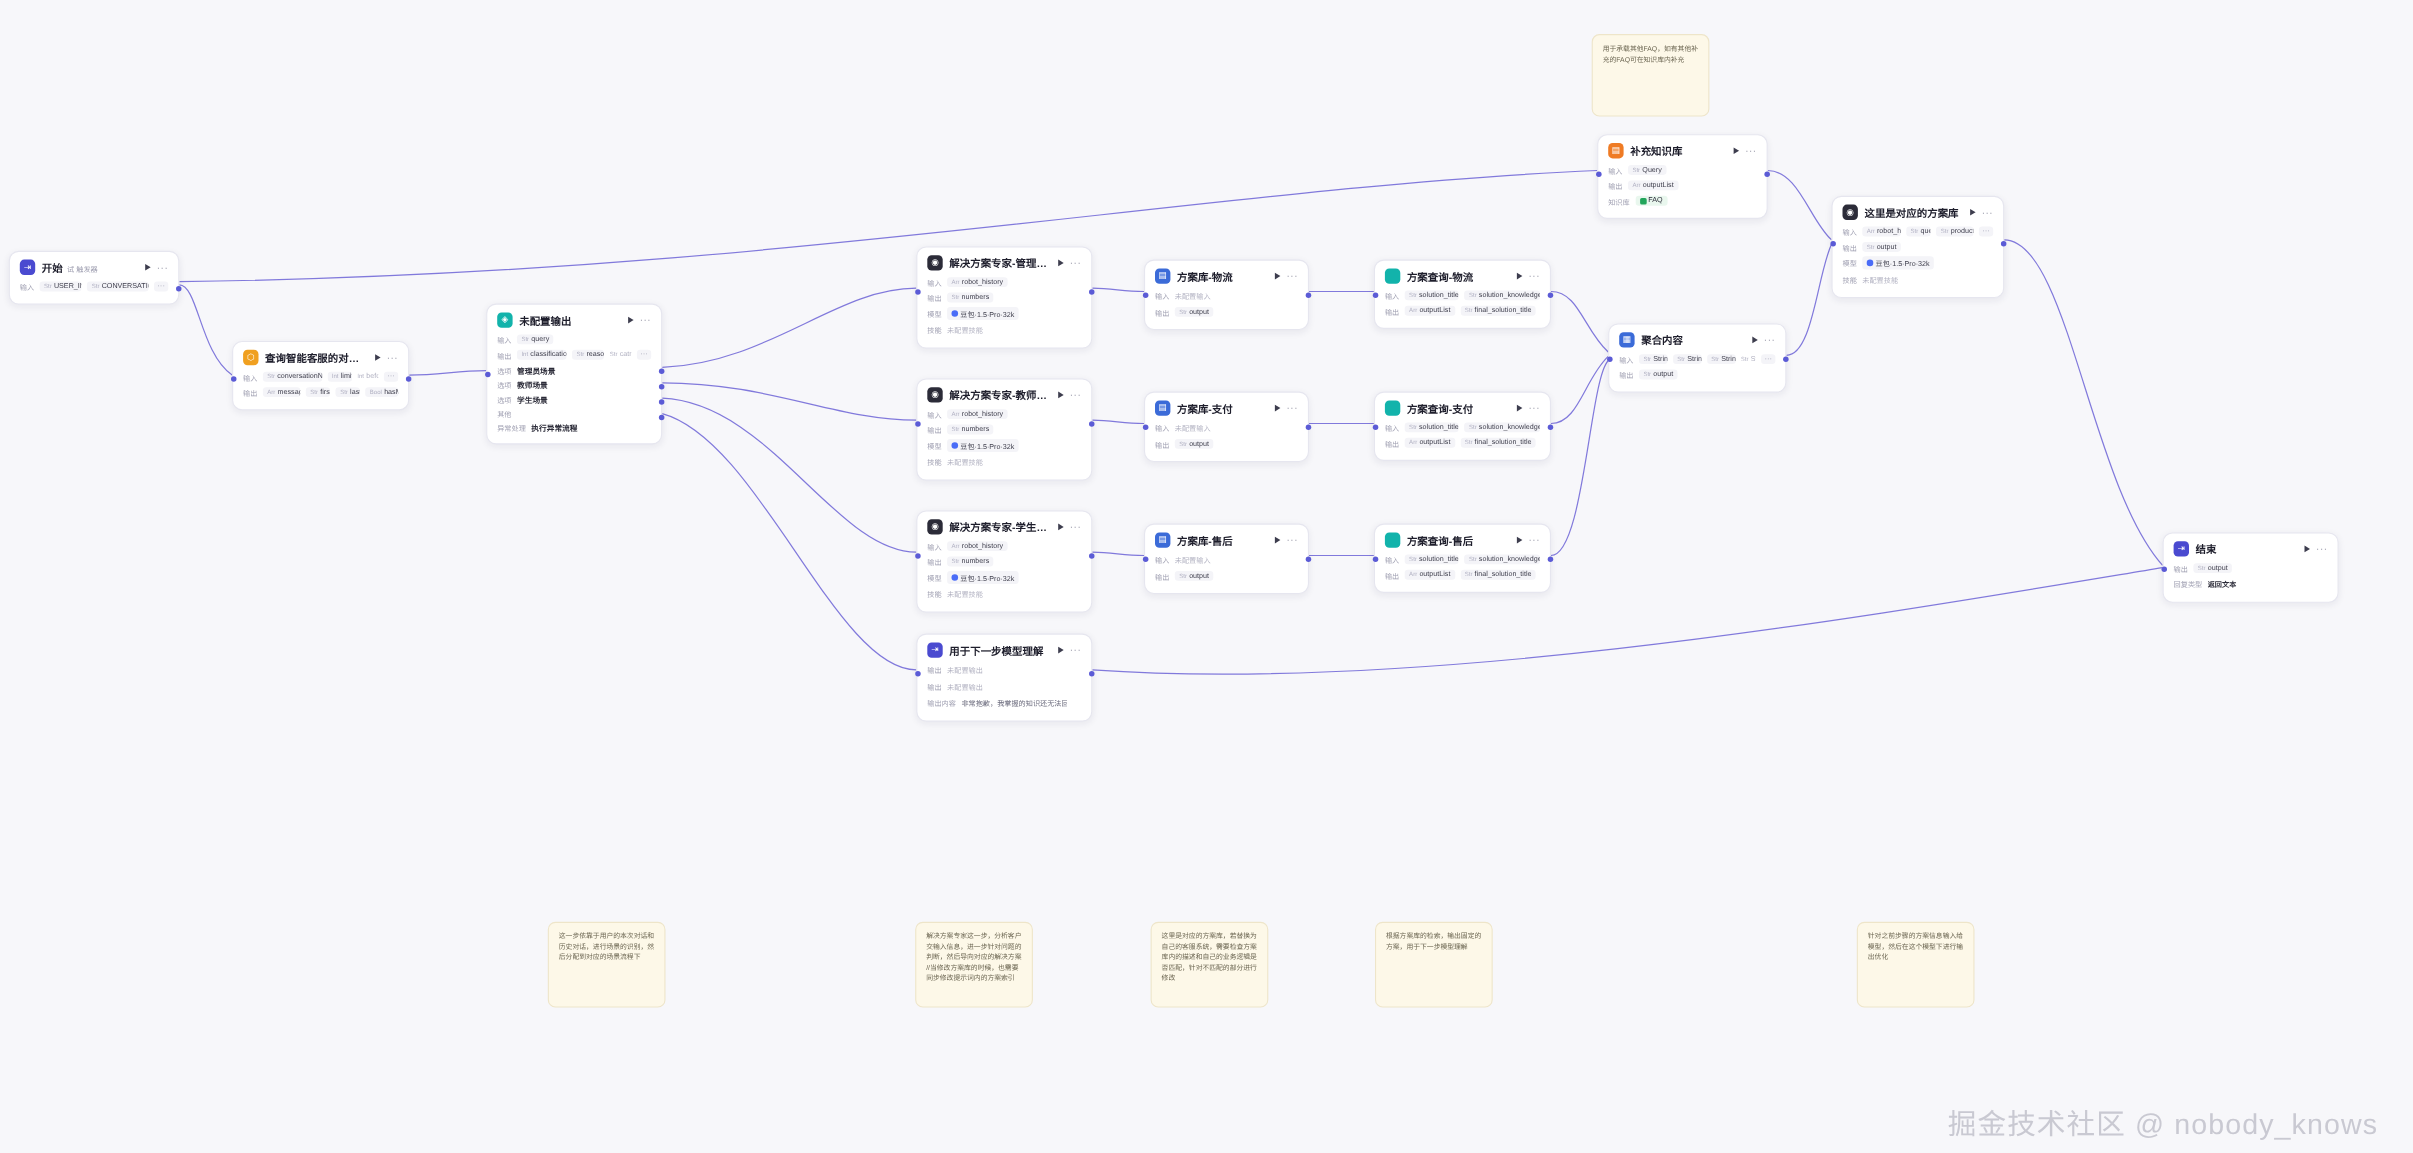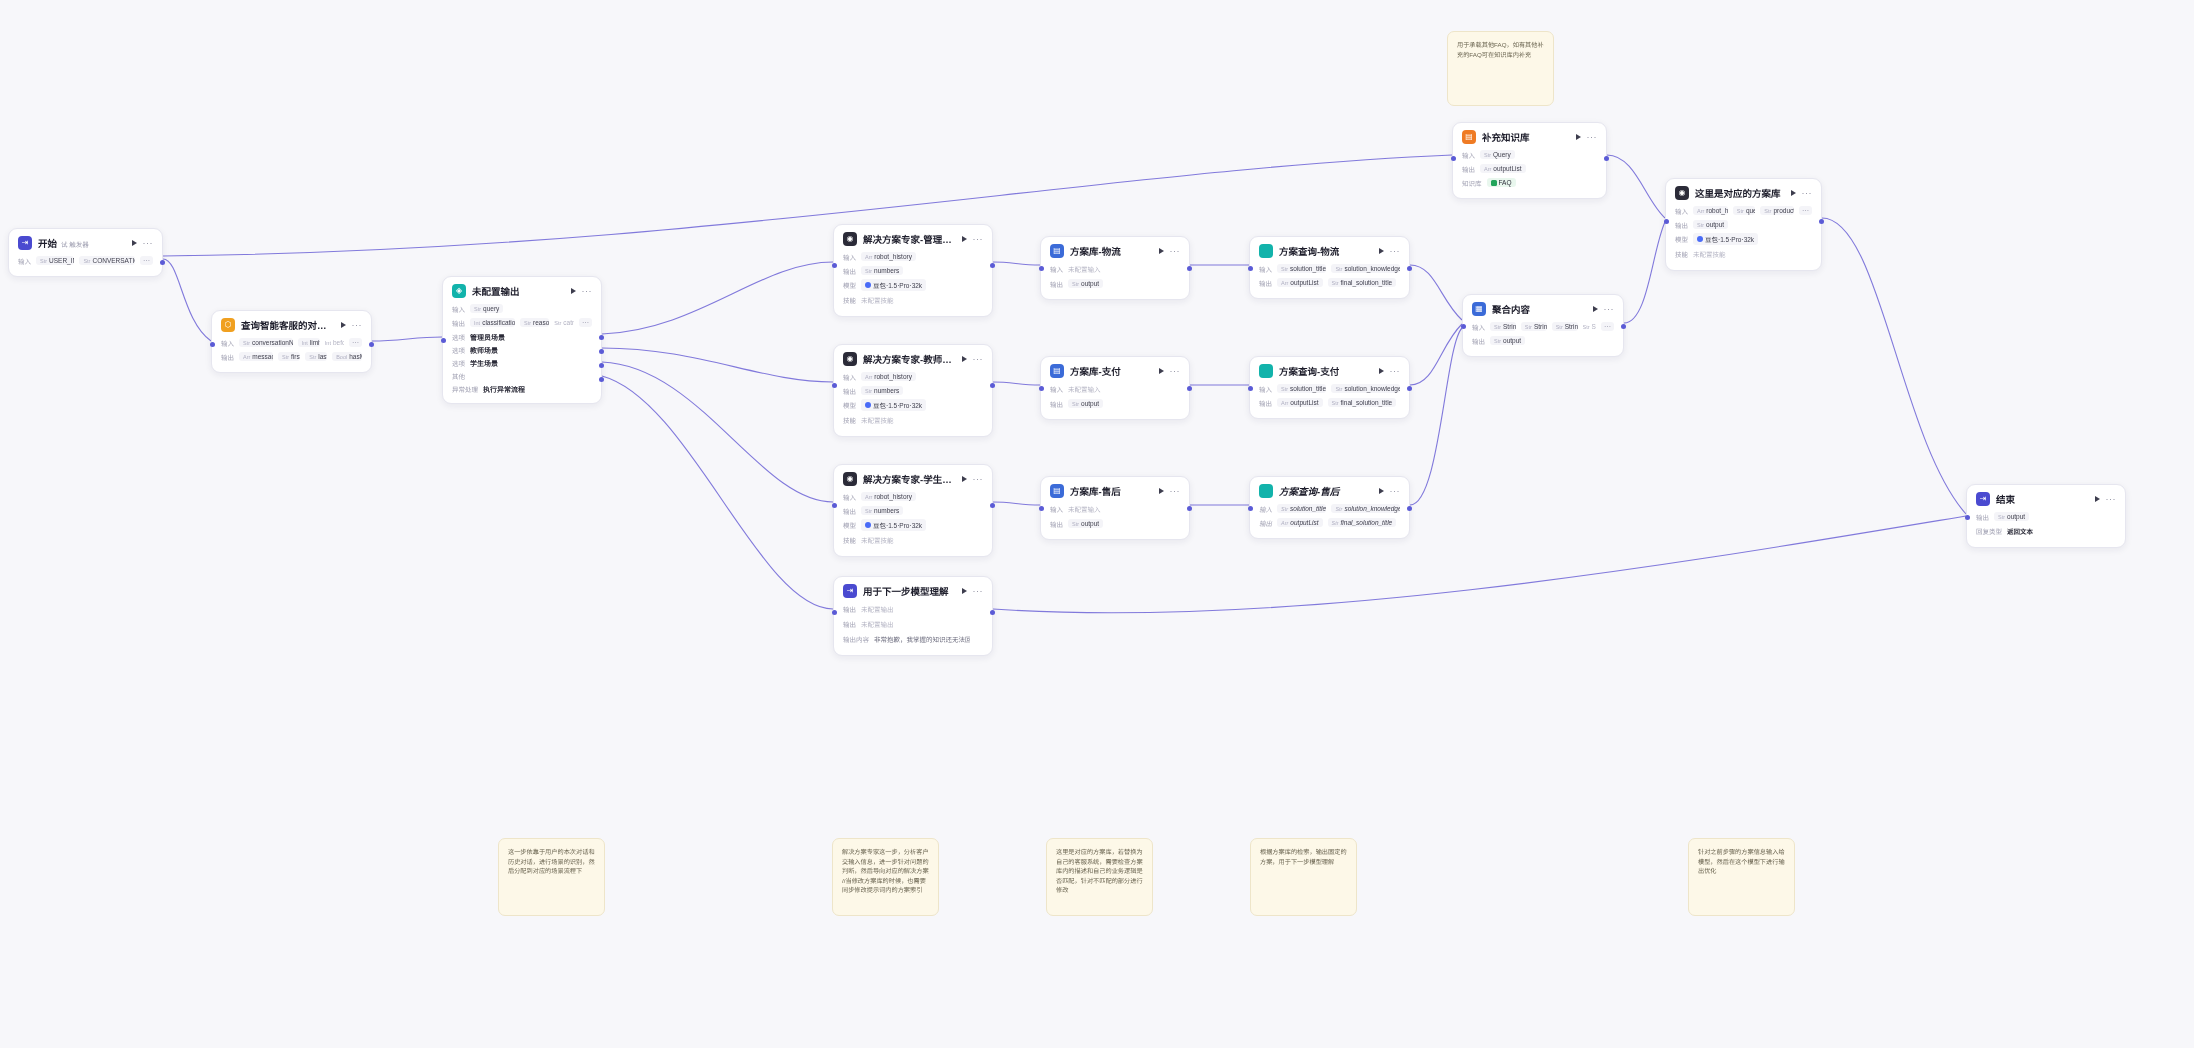--- a/index.html
+++ b/index.html
@@ -623,21 +623,21 @@
             </span>
             <span class="chip">
               <span class="ty">Str</span>
               <span>final_solution_title</span>
             </span>
           </div>
         </div>
         <span class="port l" style="top:29px"></span>
         <span class="port r" style="top:29px"></span>
       </div>
-      <div class="node" style="left: 1249px; top: 476px; width: 161px; font-style: italic;">
+      <div class="node" style="left: 1249px; top: 476px; width: 161px;">
         <div class="node-head">
           <span class="node-ico" style="background:#12b3ab"></span>
           <span class="node-title">方案查询-售后</span>
           <span class="head-actions">
             <span class="play-ico"></span>
             <span class="dots-ico">···</span>
           </span>
         </div>
         <div class="node-body">
           <div class="row">
@@ -822,13 +822,14 @@
   <div id="sticky-layer">
       <div class="sticky" style="left: 1447px; top: 31px; width: 107px; height: 75px;">用于承载其他FAQ，如有其他补充的FAQ可在知识库内补充</div>
       <div class="sticky" style="left: 498px; top: 838px; width: 107px; height: 78px;">这一步依靠于用户的本次对话和历史对话，进行场景的识别，然后分配到对应的场景流程下</div>
       <div class="sticky" style="left: 832px; top: 838px; width: 107px; height: 78px;">解决方案专家这一步，分析客户交输入信息，进一步针对问题的判断，然后导向对应的解决方案
 //当修改方案库的时候，也需要同步修改提示词内的方案索引</div>
       <div class="sticky" style="left: 1046px; top: 838px; width: 107px; height: 78px;">这里是对应的方案库，若替换为自己的客服系统，需要检查方案库内的描述和自己的业务逻辑是否匹配，针对不匹配的部分进行修改</div>
       <div class="sticky" style="left: 1250px; top: 838px; width: 107px; height: 78px;">根据方案库的检索，输出固定的方案，用于下一步模型理解</div>
       <div class="sticky" style="left: 1688px; top: 838px; width: 107px; height: 78px;">针对之前步骤的方案信息输入给模型，然后在这个模型下进行输出优化</div>
     </div>
 
+  <div class="watermark">掘金技术社区 @ nobody_knows</div>
 </div>
 
 </body></html>

